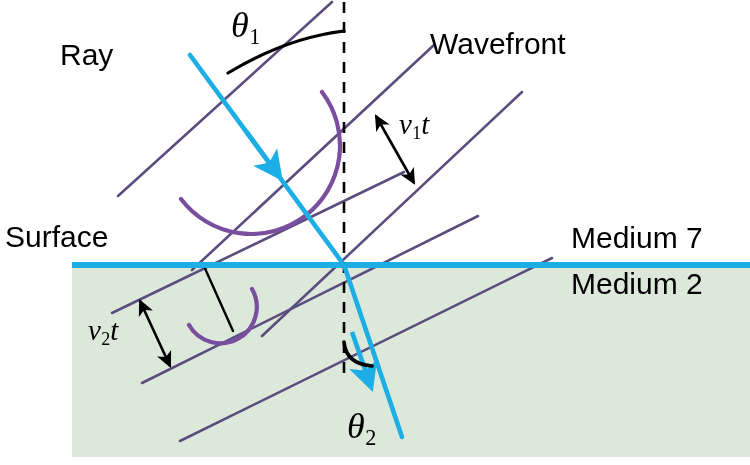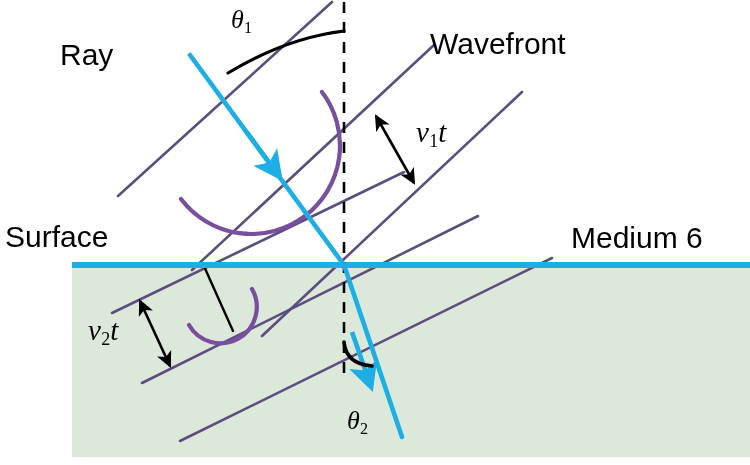--- a/index.html
+++ b/index.html
@@ -47,21 +47,21 @@
   .mathvar .sub {
     font-size: 0.62em;
     font-style: normal;
     vertical-align: -0.30em;
     padding-left: 0.02em;
   }
   .mathvar .upr {
     font-style: italic;
   }
   .theta {
-    font-size: 26px;
+    font-size: 36px;
   }
   .vel {
     font-size: 29px;
   }
 </style>
 </head>
 <body>
 
 <div id="stage">
 
@@ -128,32 +128,33 @@
 
     <line x1="140" y1="301" x2="170" y2="366" stroke="#000000" stroke-width="2.6" marker-start="url(#blkArrowStart)" marker-end="url(#blkArrowEnd)"></line>
   </svg>
 
   <div class="lbl lbl-plain" style="left:60px; top:40px;">Ray</div>
 
   <div class="lbl lbl-plain" style="left:430px; top:29px;">Wavefront</div>
 
   <div class="lbl lbl-plain" style="left:5px; top:222px;text-align:center;">Surface</div>
 
-  <div class="lbl lbl-plain" style="left:571px; top:223px;">Medium 6</div>
+  <div class="lbl lbl-plain" style="left:571px; top:223px;">Medium 7</div>
 
+  <div class="lbl lbl-plain" style="left:571px; top:269px;">Medium 2</div>
 
   <div class="mathvar theta" style="left:231px; top:7px;">
     <span>θ</span><span class="sub">1</span>
   </div>
 
   <div class="mathvar theta" style="left:347px; top:408px;">
     <span>θ</span><span class="sub">2</span>
   </div>
 
-  <div class="mathvar vel" style="left:416px; top:110px;margin-top:8px;">
+  <div class="mathvar vel" style="left:399px; top:110px;">
     <span>v</span><span class="sub">1</span><span class="upr">t</span>
   </div>
 
   <div class="mathvar vel" style="left:88px; top:316px;">
     <span>v</span><span class="sub">2</span><span class="upr">t</span>
   </div>
 
 </div>
 
 </body></html>

